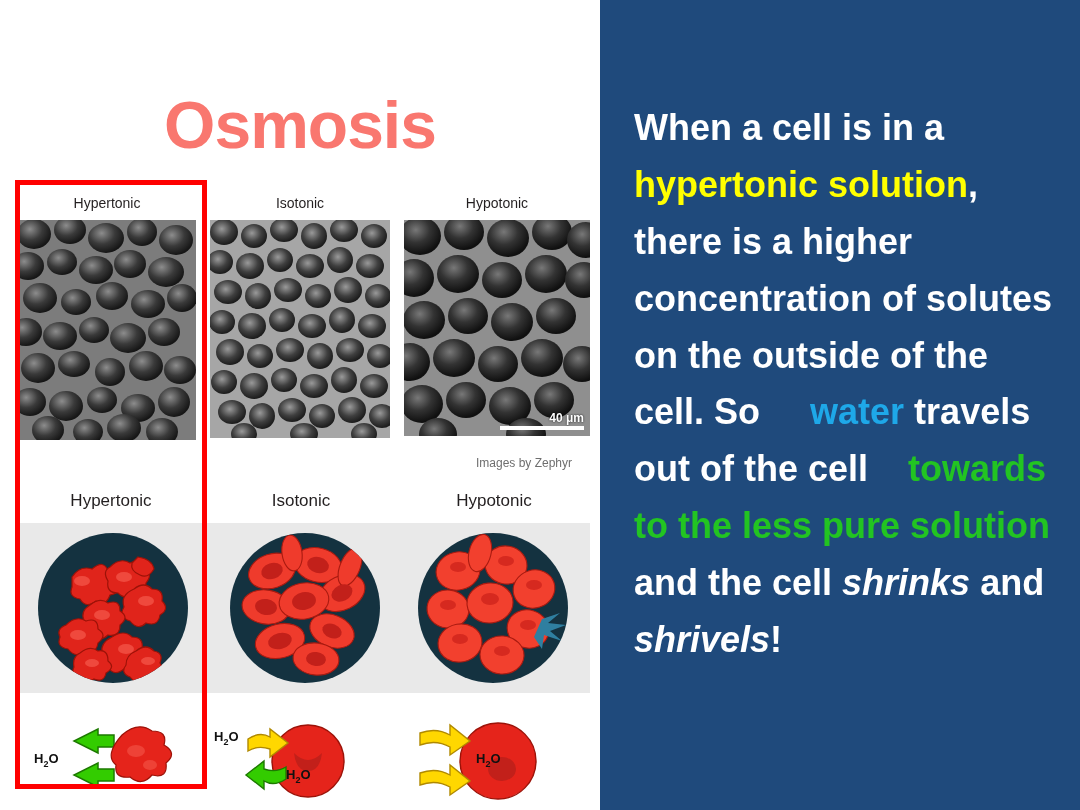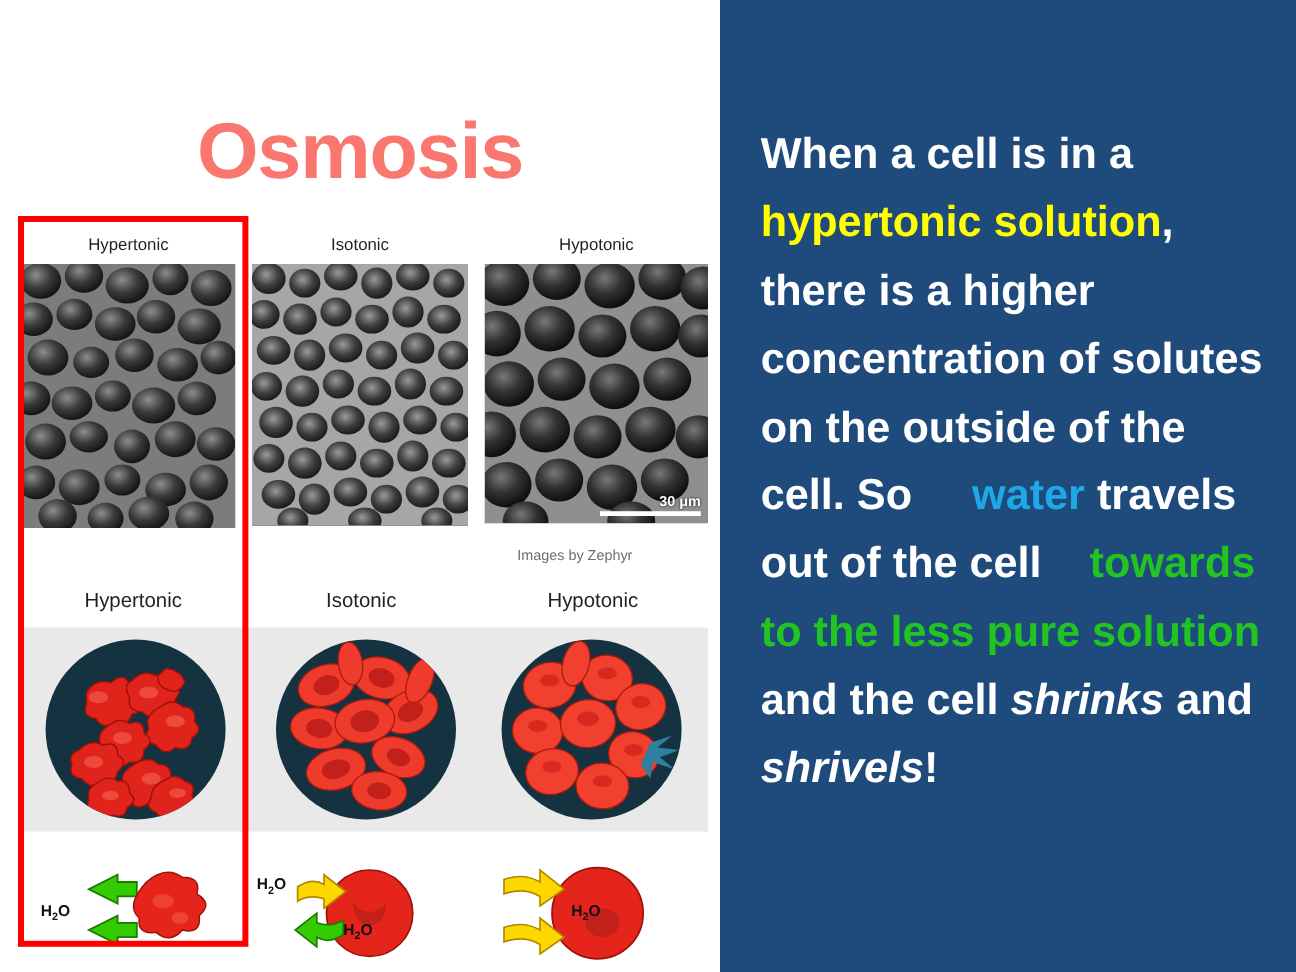--- a/index.html
+++ b/index.html
@@ -60,21 +60,21 @@
     display:flex; flex-direction:column; align-items:flex-end;
   }
   .scale-bar-text {
     color:#ffffff; font-size:12px; font-weight:bold;
     text-shadow:0 0 2px #000; line-height:13px;
   }
   .scale-bar-line { width:84px; height:4px; background:#ffffff; margin-top:1px;}
 
   #image-credit {
     position:absolute; left:386px; top:408px; width:186px;
-    text-align:center; font-size:12px; color:#6e6e6e;
+    text-align:right; font-size:12px; color:#6e6e6e;
   }
 
   
   #diagram-figure {
     position:absolute; left:18px; top:443px; width:572px; height:298px;
     background:#ffffff;
   }
   .diagram-labels {
     position:absolute; left:0; top:0; width:572px; height:32px;
   }
@@ -286,21 +286,21 @@
             <ellipse cx="178" cy="144" rx="19" ry="18"></ellipse>
             <ellipse cx="18" cy="184" rx="21" ry="19"></ellipse>
               <ellipse cx="62" cy="180" rx="20" ry="18"></ellipse>
             <ellipse cx="106" cy="186" rx="21" ry="19"></ellipse>
               <ellipse cx="150" cy="180" rx="20" ry="18"></ellipse>
             <ellipse cx="34" cy="214" rx="19" ry="16"></ellipse>
               <ellipse cx="122" cy="214" rx="20" ry="16"></ellipse>
           </g>
         </svg>
         <div class="scale-bar-wrap">
-          <div class="scale-bar-text">30 μm</div>
+          <div class="scale-bar-text">40 μm</div>
           <div class="scale-bar-line"></div>
         </div>
       </div>
     </div>
   </div>
 
   <div id="image-credit">Images by Zephyr</div>
 
   <div id="diagram-figure">
 

